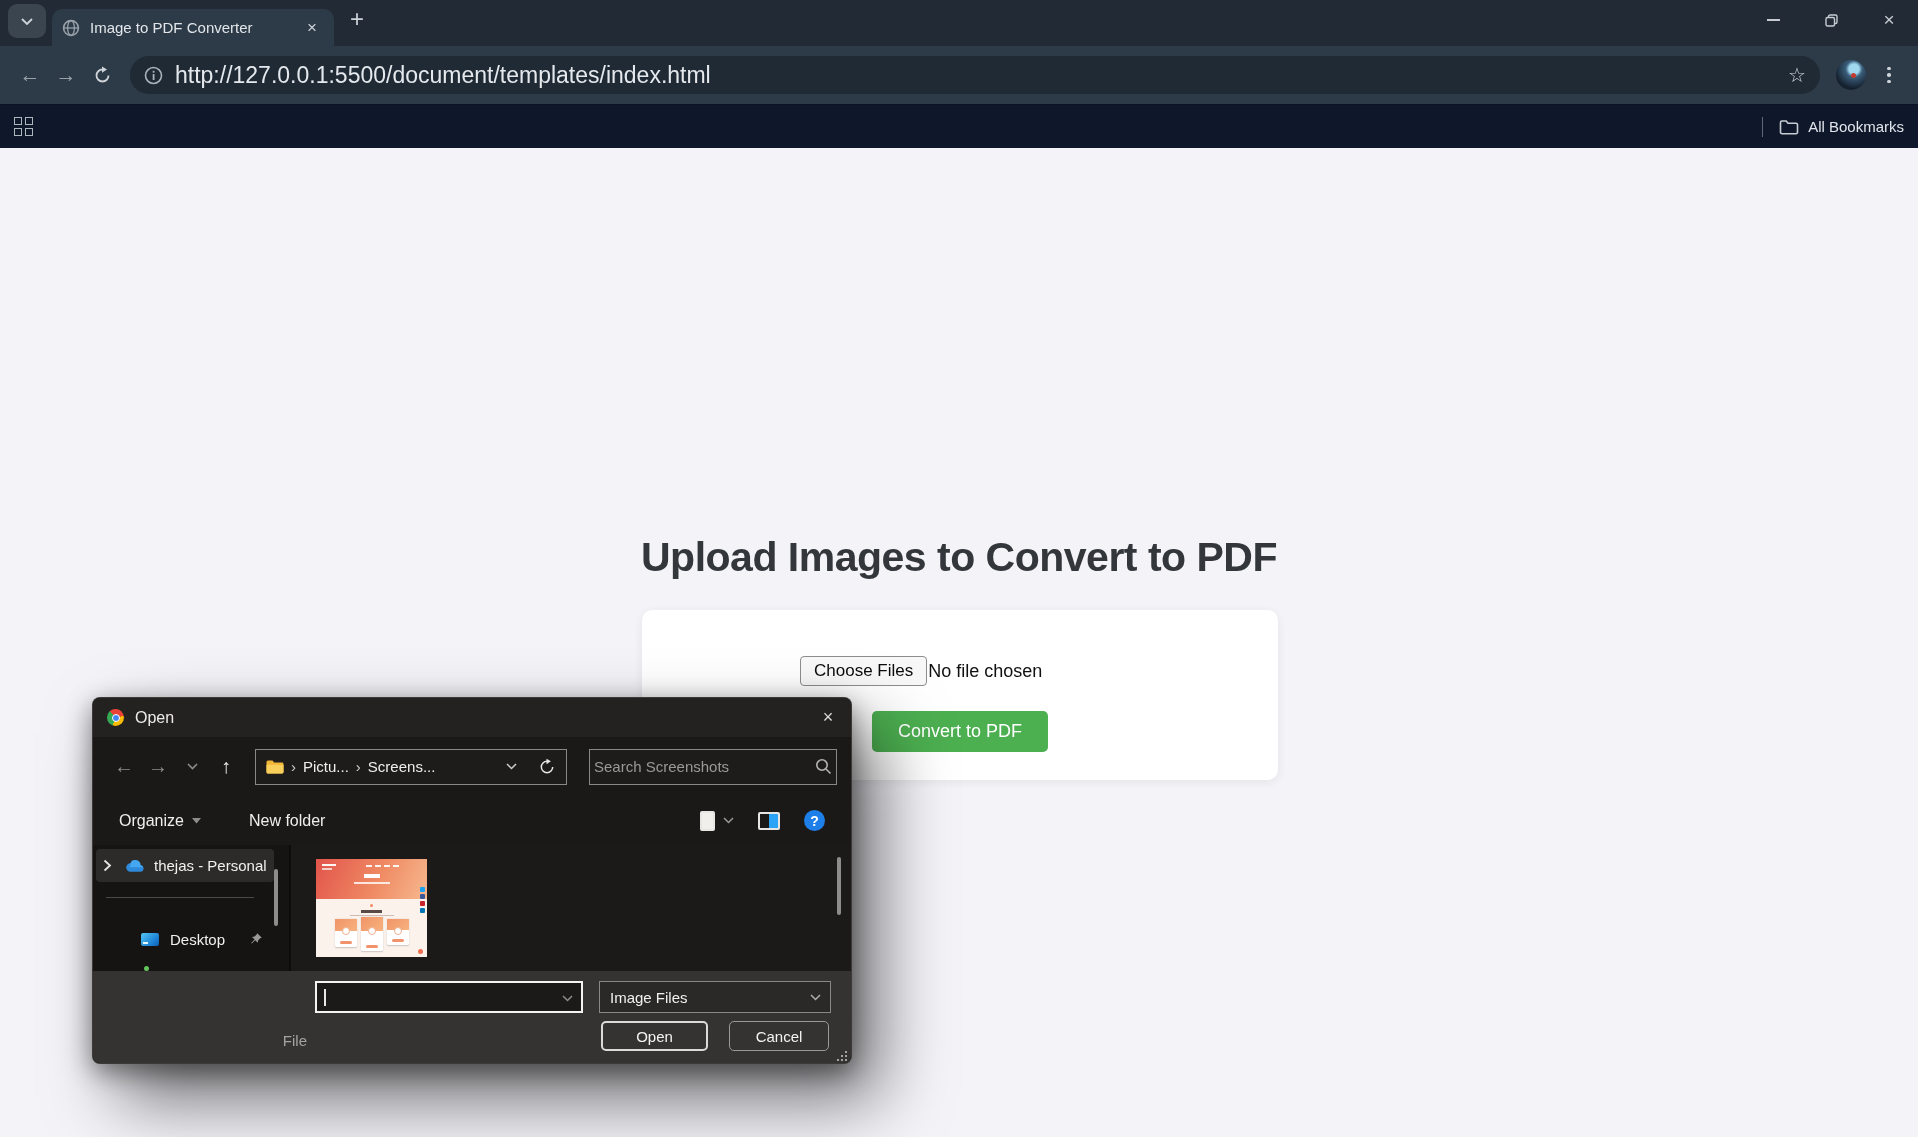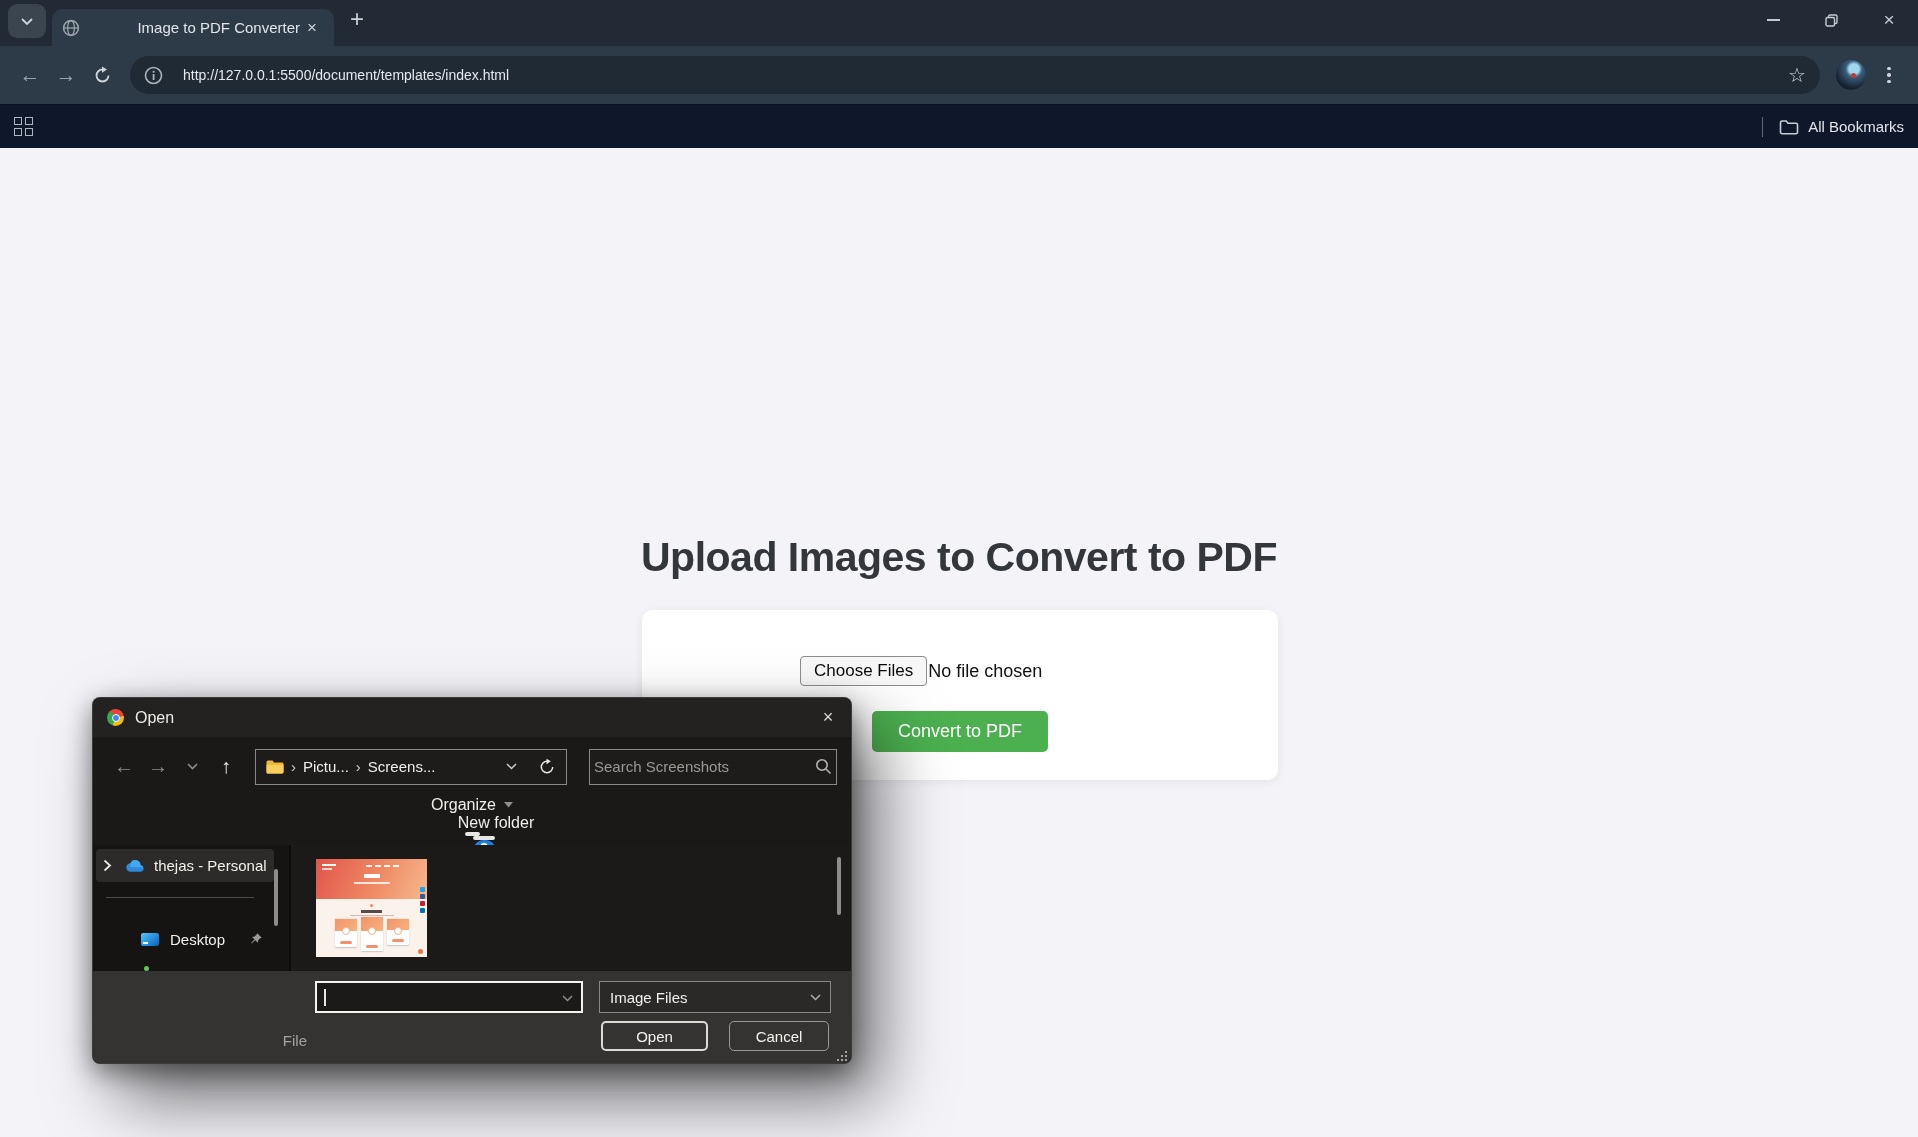--- a/index.html
+++ b/index.html
@@ -6,36 +6,36 @@
   *{box-sizing:border-box;}
   .screen{position:relative;width:1918px;height:1137px;overflow:hidden;
     font-family:"Liberation Sans","DejaVu Sans",sans-serif;}
 
   
   .tabstrip{height:46px;background:#222b35;display:flex;align-items:flex-end;position:relative;}
   .tab-search{width:38px;height:34px;margin:0 0 4px 8px;border-radius:9px;background:#3a4550;
     display:flex;align-items:center;justify-content:center;align-self:center;}
   .tab{margin-left:6px;width:282px;height:37px;border-radius:10px 10px 0 0;background:#2d3a47;
     display:flex;align-items:center;padding:0 10px;}
-  .tab-title{flex:1;font-size:15px;color:#e2e6ea;margin-left:10px;white-space:nowrap;overflow:hidden;text-align:right;}
+  .tab-title{flex:1;font-size:15px;color:#e2e6ea;margin-left:10px;white-space:nowrap;overflow:hidden;}
   .tab-close{color:#cdd2d8;font-size:17px;width:24px;height:24px;display:flex;align-items:center;justify-content:center;border-radius:50%;}
   .newtab{color:#cdd2d8;font-size:24px;margin:0 0 8px 16px;align-self:center;line-height:1;}
   .ts-spacer{flex:1;}
   .win-controls{display:flex;align-self:flex-start;height:40px;}
   .win-btn{width:58px;height:40px;display:flex;align-items:center;justify-content:center;color:#c6cbd1;}
   .min-glyph{display:block;width:13px;height:2px;background:#c6cbd1;}
   .close-glyph{font-size:19px;}
 
   .toolbar{height:58px;background:#2d3a47;display:flex;align-items:center;padding:0 12px;}
   .nav-ic{width:36px;height:36px;display:flex;align-items:center;justify-content:center;
     font-size:21px;color:#97a1ab;border-radius:50%;}
   .nav-ic.lite{color:#cfd4da;}
   .urlbar{flex:1;height:38px;border-radius:19px;background:#1f2a35;display:flex;align-items:center;
     padding:0 6px 0 14px;margin:0 10px;}
-  .url-text{flex:1;font-size:14px;color:#e5e9ed;margin-left:20px;white-space:nowrap;overflow:hidden;}
+  .url-text{flex:1;font-size:23px;color:#e5e9ed;margin-left:12px;white-space:nowrap;overflow:hidden;}
   .star{font-size:20px;color:#cfd4da;width:34px;text-align:center;}
   .avatar{width:30px;height:30px;border-radius:50%;margin:0 6px;
     background:radial-gradient(circle at 60% 30%,#9fd8ef 0 18%,#3a5d7a 30%,#15202e 70%);}
   .avatar i{display:block;width:5px;height:5px;border-radius:50%;background:#c23b2e;margin:13px 0 0 15px;}
   .menu-dots{display:flex;flex-direction:column;gap:3px;width:34px;align-items:center;}
   .menu-dots i{width:3.5px;height:3.5px;border-radius:50%;background:#cfd4da;}
 
   .bookmarksbar{height:44px;background:#0f172a;border-top:1px solid rgba(0,0,0,.18);
     display:flex;align-items:center;padding:0 14px;}
   .apps-grid{display:grid;grid-template-columns:8px 8px;grid-gap:3px;}
@@ -74,21 +74,21 @@
     font-size:20px;color:#8f8d8a;}
   .dnav-ic.bright{color:#eceae7;}
   .dbox{height:36px;border:1px solid #8a8886;display:flex;align-items:center;background:rgba(255,255,255,.015);}
   .addr-box{width:312px;margin-left:12px;padding:0 10px;gap:7px;}
   .crumb{font-size:15px;color:#f0eeeb;white-space:nowrap;}
   .crumb-sep{font-size:15px;color:#cfcdca;}
   .addr-spacer{flex:1;}
   .refresh-ic{margin-left:14px;display:flex;}
   .search-box{flex:1;margin-left:22px;padding:0 4px;}
   .search-ph{font-size:15px;color:#9b9996;flex:1;}
-  .dlg-toolbar{height:49px;background:#1a1918;display:flex;align-items:center;padding:0 26px;flex-direction:column;}
+  .dlg-toolbar{height:49px;background:#1a1918;display:flex;align-items:center;padding:0 26px;}
   .tool-item{display:flex;align-items:center;gap:8px;font-size:16px;color:#f0eeeb;}
   .newfolder{margin-left:48px;}
   .dtb-spacer{flex:1;}
   .view-ic{width:15px;height:20px;border:2px solid #e8e6e3;border-radius:2px;background:#f1efec;}
   .pane-ic{width:22px;height:18px;border:2px solid #e8e6e3;border-radius:2px;margin-left:24px;
     background:linear-gradient(90deg,transparent 0 48%,#2ba3f7 48% 100%);}
   .help-ic{width:21px;height:21px;border-radius:50%;display:flex;align-items:center;justify-content:center;
     color:#fff;font-size:14px;font-weight:700;margin-left:24px;}
 
   .dlg-content{height:126px;background:#151413;display:flex;position:relative;}

